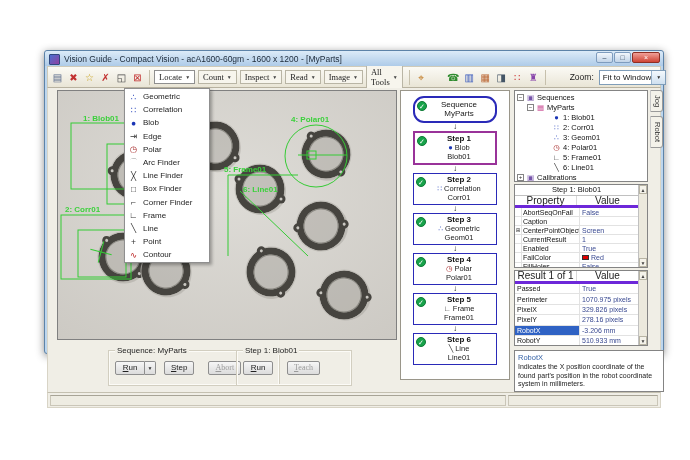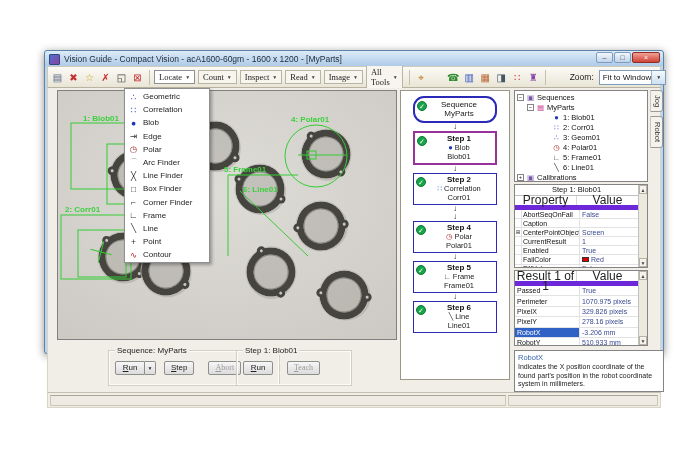--- a/index.html
+++ b/index.html
@@ -48,21 +48,21 @@
   .expander{flex:none;width:7px;height:7px;border:1px solid #848484;box-sizing:border-box;font-size:6px;line-height:5px;text-align:center;background:#fff;color:#333;margin-left:2px;}
   .expander:empty{visibility:hidden;}
   .tree-glyph{flex:none;font-size:7.5px;width:9px;text-align:center;}
   .vtab{position:absolute;left:136px;width:13px;background:#f4f2ea;border:1px solid #9a9a9a;border-left-color:#c8c8c8;border-radius:0 3px 3px 0;writing-mode:vertical-rl;font-size:7.5px;color:#333;text-align:center;box-sizing:border-box;cursor:default;}
   .vtab.jog{top:0;height:22px;}
   .vtab.robot{top:26px;height:32px;}
   .grid{position:absolute;left:0;width:134px;background:#fff;border:1px solid #848484;box-sizing:border-box;overflow:hidden;}
   .prop-grid{top:94px;height:84px;}
   .result-grid{top:180px;height:76px;}
   .grid-title{height:10px;line-height:10px;text-align:center;font-size:7.5px;color:#111;border-bottom:1px solid #c0c0c0;padding-right:9px;}
-  .grid-cols{display:flex;height:9px;line-height:9px;font-size:12px;color:#222;border-bottom:5px solid #6d28d9;padding-right:9px;}
+  .grid-cols{display:flex;height:9px;line-height:9px;font-size:10px;color:#222;border-bottom:3px solid #6d28d9;padding-right:9px;}
   .grid-cols .c1{width:62px;text-align:center;border-right:1px solid #d8d8d8;box-sizing:border-box;}
   .grid-cols .c2{flex:1;text-align:center;}
   .grid-row{display:flex;align-items:center;height:8.1px;font-size:7px;border-bottom:1px solid #e2e2e2;padding-right:9px;cursor:default;}
   .result-grid .grid-row{height:9.4px;font-size:7px;}
   .gutter{flex:none;width:6px;font-size:5.5px;line-height:6px;text-align:center;color:#333;border-right:1px solid #e2e2e2;align-self:stretch;display:flex;align-items:center;justify-content:center;}
   .pname{flex:none;width:56px;padding-left:1px;color:#111;border-right:1px solid #e2e2e2;white-space:nowrap;overflow:hidden;align-self:stretch;display:flex;align-items:center;}
   .pval{flex:1;padding-left:2px;color:#384890;white-space:nowrap;overflow:hidden;display:flex;align-items:center;}
   .swatch{display:none;width:7px;height:5px;border:1px solid #333;margin-right:2px;box-sizing:border-box;}
   .swatch.show{display:inline-block;}
   .rname{flex:none;width:62px;padding-left:2px;color:#111;border-right:1px solid #e2e2e2;white-space:nowrap;overflow:hidden;align-self:stretch;display:flex;align-items:center;}
@@ -263,20 +263,26 @@
           <div class="flow-arrow">↓</div>
           <div class="step-box">
             <span class="check">✓</span>
             <div class="st-title">Step 2</div>
             <div class="st-type"><span class="g" style="color: rgb(58, 85, 192);">∷</span><span>Correlation</span></div>
             <div class="st-name">Corr01</div>
           </div>
         </div>
           <div class="step-wrap">
           <div class="flow-arrow">↓</div>
+          <div class="step-box">
+            <span class="check">✓</span>
+            <div class="st-title">Step 3</div>
+            <div class="st-type"><span class="g" style="color: rgb(58, 85, 192);">∴</span><span>Geometric</span></div>
+            <div class="st-name">Geom01</div>
+          </div>
         </div>
           <div class="step-wrap">
           <div class="flow-arrow">↓</div>
           <div class="step-box">
             <span class="check">✓</span>
             <div class="st-title">Step 4</div>
             <div class="st-type"><span class="g" style="color: rgb(170, 51, 51);">◷</span><span>Polar</span></div>
             <div class="st-name">Polar01</div>
           </div>
         </div>

